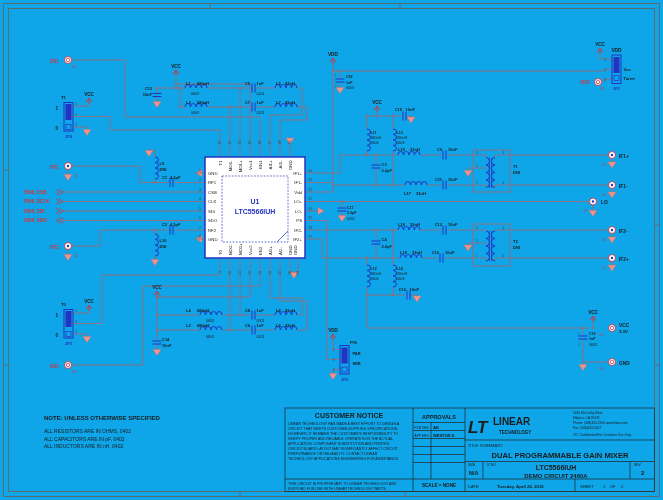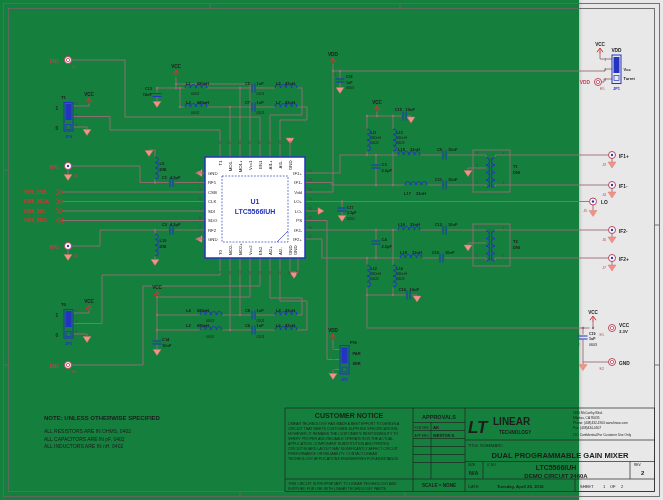--- a/index.html
+++ b/index.html
@@ -1,16 +1,16 @@
 <!DOCTYPE html>
 <html><head>
 <meta charset="utf-8">
 <style>
   html,body{margin:0;padding:0;background:#e8e8e8;}
-  #sheet{width:579px;height:500px;background:#15803d;position:relative;box-shadow:0 0 4px #999;}
+  #sheet{width:663px;height:500px;background:#0ea5e9;position:relative;box-shadow:0 0 4px #999;}
   svg text{font-family:"Liberation Sans",sans-serif;fill:#1c1c1c;}
   .b{font-weight:bold}
   .mid{text-anchor:middle}.end{text-anchor:end}
   .bl{fill:#2433c0}.mk{fill:#b84256}.rd{fill:#e03030}.gy{fill:#444}
   .s28{font-size:2.8px}.s30{font-size:3.2px}.s36{font-size:3.6px}.s40{font-size:4px}
   .s42{font-size:4.3px}.s45{font-size:4.6px}.s48{font-size:4.8px}.s50{font-size:5px}
   .s55{font-size:5.5px}.s60{font-size:6px}.s70{font-size:7px}.s75{font-size:7.6px}
   .s95{font-size:10px}.s170{font-size:17px;font-style:italic}
   .w{stroke:#9a6b77;stroke-width:0.9;fill:none}
   .c{stroke:#2433c0;stroke-width:1;fill:none}

